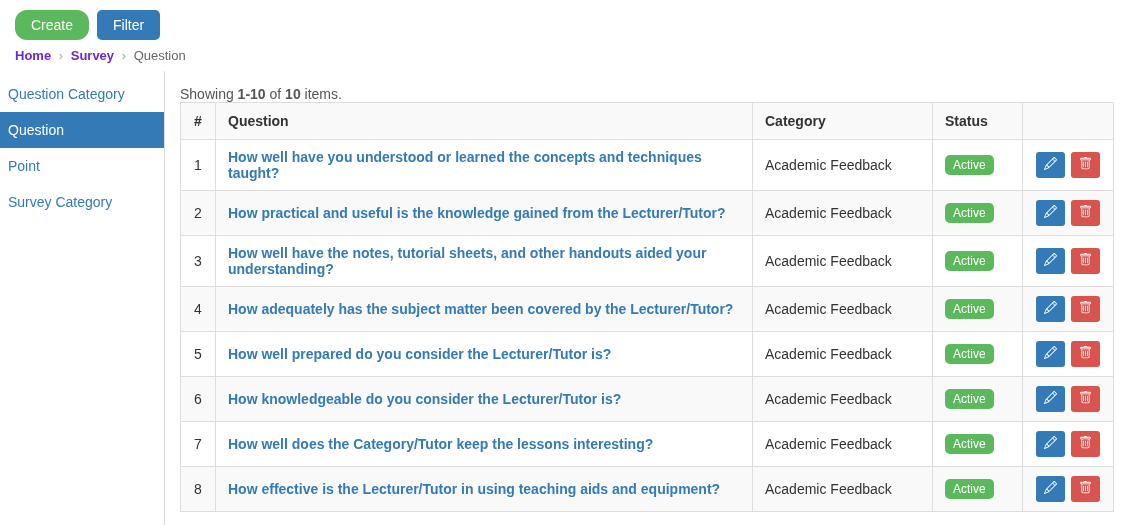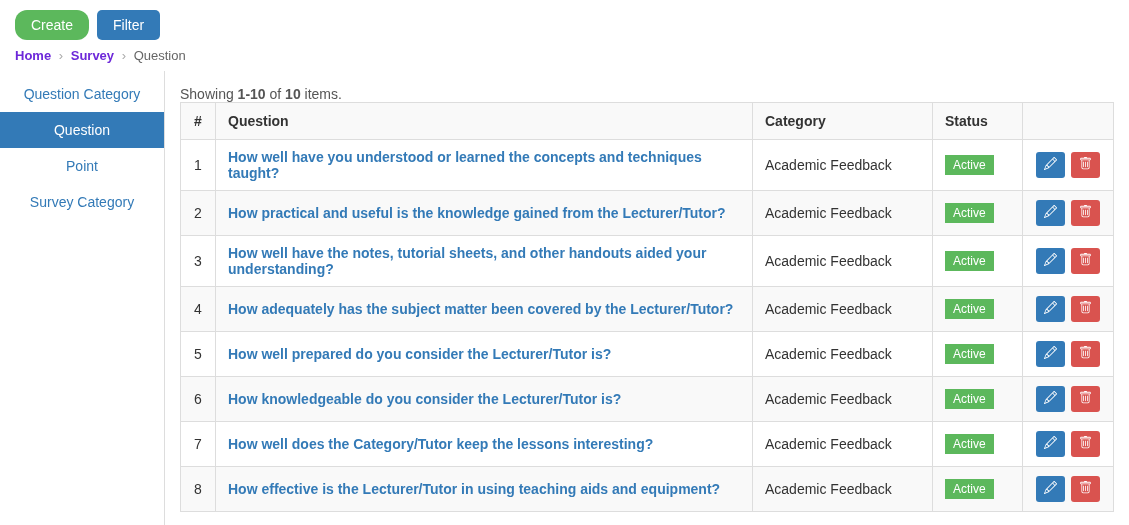--- a/index.html
+++ b/index.html
@@ -8,21 +8,21 @@
     .breadcrumb a { color: #6d28d9; text-decoration: none; font-weight: bold; }
     .breadcrumb-sep { margin: 0 4px; color: #aaa; }
     .btn-create { background: #5cb85c; color: #fff; border: none; padding: 7px 16px; border-radius: 12px; cursor: pointer; font-size: 14px; }
     .btn-filter { background: #337ab7; color: #fff; border: none; padding: 7px 16px; border-radius: 5px; cursor: pointer; font-size: 14px; }
 
     
     .main-layout { display: flex; }
 
     
     .sidebar { width: 165px; border-right: 1px solid #ddd; min-height: 460px; padding-top: 5px; }
-    .sidebar-item { display: block; padding: 10px 2px; color: #337ab7; text-decoration: none; cursor: pointer; border: none; background: none; width: 100%; text-align: center; font-size: 14px; }
+    .sidebar-item { display: block; padding: 10px 8px; color: #337ab7; text-decoration: none; cursor: pointer; border: none; background: none; width: 100%; text-align: left; font-size: 14px; }
     .sidebar-item.active { background: #337ab7; color: #fff; }
 
     
     .content { flex: 1; padding: 15px; }
     .showing-info { font-size: 14px; color: #555; }
     .showing-info strong { font-weight: bold; }
 
     
     table { width: 100%; border-collapse: collapse; font-size: 14px; }
     th { background: #f9f9f9; border: 1px solid #ddd; padding: 10px 12px; text-align: left; font-weight: bold; color: #333; }
@@ -30,21 +30,21 @@
     tr:nth-child(even) td { background: #f9f9f9; }
     tr:nth-child(odd) td { background: #fff; }
 
     .col-num { width: 35px; text-align: center; }
     .col-category { width: 180px; }
     .col-status { width: 90px; margin-left: 24px; }
     .col-actions { width: 90px; text-align: center; }
 
     .question-link { color: #337ab7; text-decoration: none; font-weight: bold; }
 
-    .badge-active { background: #5cb85c; color: #fff; padding: 3px 8px; border-radius: 0; font-size: 12px; display: inline-block; }
+    .badge-active { background: #5cb85c; color: #fff; padding: 3px 8px; border-radius: 5px; font-size: 12px; display: inline-block; }
 
     .action-btn { border: none; padding: 5px 8px; border-radius: 3px; cursor: pointer; color: #fff; font-size: 13px; margin: 0 1px; }
     .btn-edit { background: #337ab7; }
     .btn-delete { background: #d9534f; }
 
     .action-btns { display: flex; justify-content: center; gap: 4px; }
   </style>
 </head>
 <body>
 

